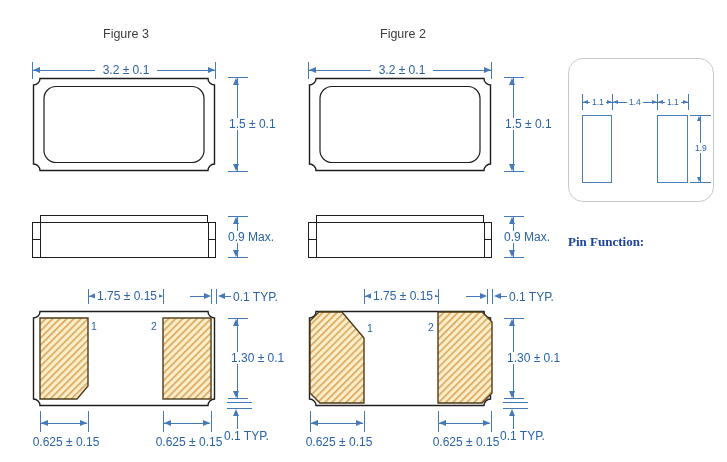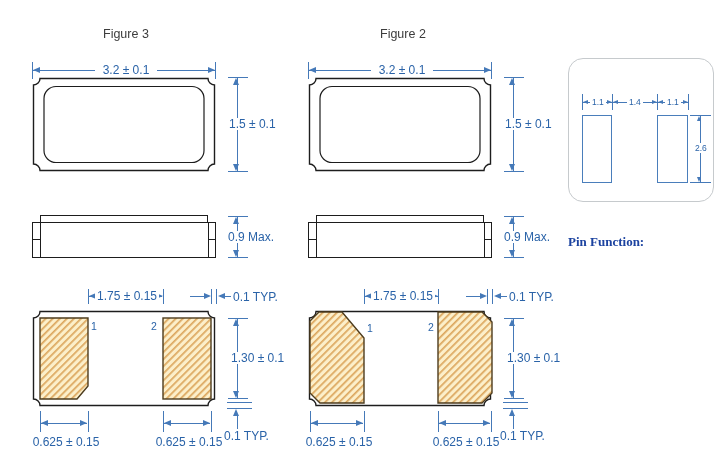--- a/index.html
+++ b/index.html
@@ -274,20 +274,20 @@
     <div class="arr sl" style="left:658px;top:100px;"></div>
     <div class="arr sr" style="left:683px;top:100px;"></div>
     <div class="dimtxt sm ctr" style="left:665px;top:97px;">1.1</div>
     <div class="landpad" style="left:582px;top:115px;width:30px;height:68px;"></div>
     <div class="landpad" style="left:657px;top:115px;width:31px;height:68px;"></div>
     <div class="hl" style="left:690px;top:115px;width:21px;"></div>
     <div class="hl" style="left:690px;top:182px;width:21px;"></div>
     <div class="vl" style="left:700px;top:116px;height:66px;"></div>
     <div class="arr su" style="left:697px;top:116px;"></div>
     <div class="arr sd" style="left:697px;top:177px;"></div>
-    <div class="dimtxt sm ctr" style="left:693px;top:143px;">2.6</div>
+    <div class="dimtxt sm ctr" style="left:693px;top:143px;">1.9</div>
   </div>
 
   <div class="layer">
     <div id="pinfun-title">Pin Function:</div>
   </div>
 
 </div>
 
 </body></html>

